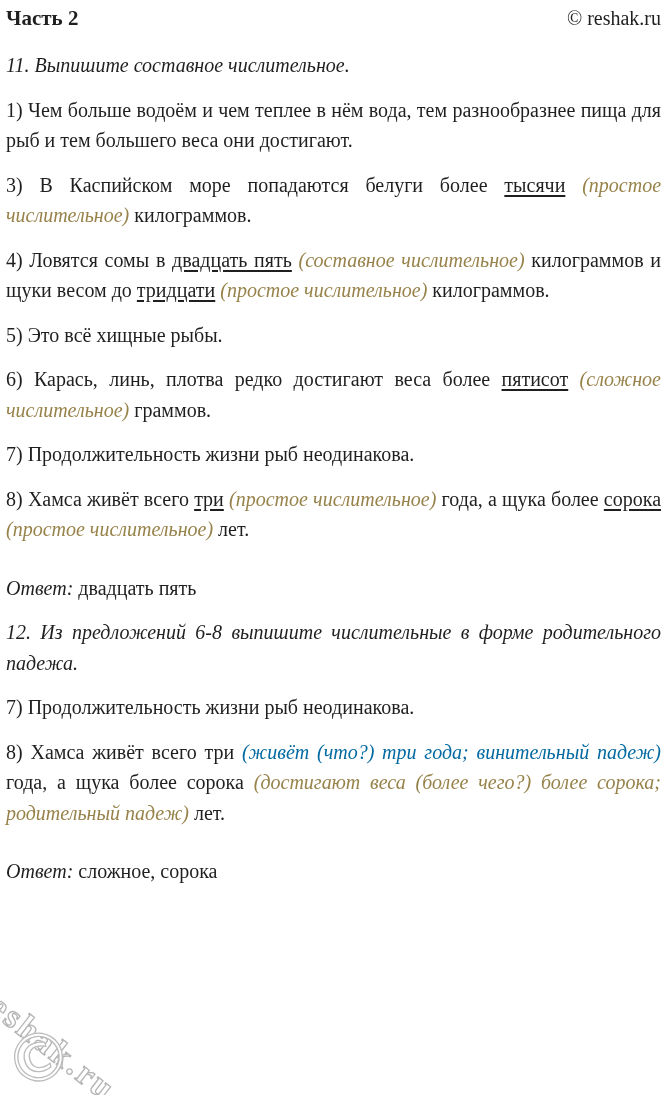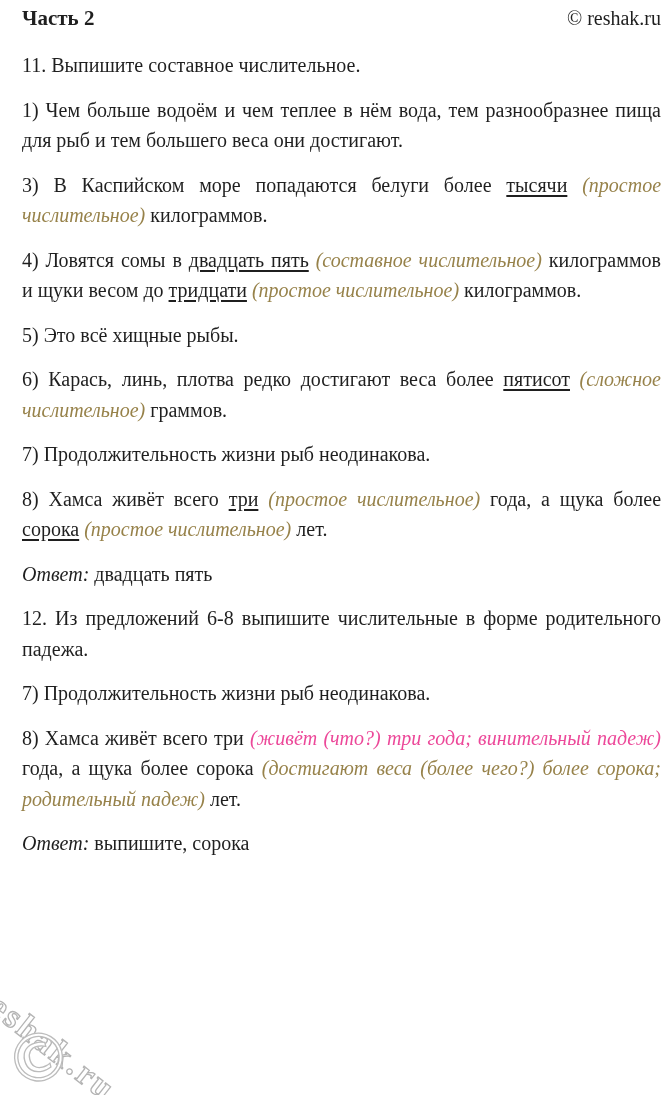--- a/index.html
+++ b/index.html
@@ -12,21 +12,21 @@
     background: #ffffff;
     position: relative;
     overflow: hidden;
     font-family: "Liberation Serif", serif;
     font-size: 20px;
     color: #1f1f1f;
   }
   .page {
     position: relative;
     z-index: 1;
-    padding: 4px 6px 0 22px;
+    padding: 4px 6px 0 6px;
   }
   .header-row {
     display: flex;
     justify-content: space-between;
     align-items: baseline;
     line-height: 28px;
     margin-bottom: 18px;
   }
   .part-title {
     font-weight: 700;
@@ -34,23 +34,25 @@
   }
   .site-copyright {
     font-size: 20px;
   }
   .blocks p {
     margin: 0 0 14px 0;
     line-height: 30.5px;
     text-align: justify;
   }
   .blocks p.heading {
+    font-style: italic;
   }
   .blocks p.answer {
     text-align: left;
+    margin-top: 28px;
   }
   .run-n { }
   .run-i {
     font-style: italic;
   }
   .run-u {
     text-decoration: underline;
     text-decoration-thickness: 2px;
     text-underline-offset: 3px;
   }
@@ -108,16 +110,16 @@
       <p class="paragraph"><span class="run-n">1) Чем больше водоём и чем теплее в нём вода, тем разнообразнее пища для рыб и тем большего веса они достигают.</span></p>
       <p class="paragraph"><span class="run-n">3) В Каспийском море попадаются белуги более </span><span class="run-u">тысячи</span><span class="run-n"> </span><span class="run-a" style="color: rgb(151, 130, 74);">(простое числительное)</span><span class="run-n"> килограммов.</span></p>
       <p class="paragraph"><span class="run-n">4) Ловятся сомы в </span><span class="run-u">двадцать пять</span><span class="run-n"> </span><span class="run-a" style="color: rgb(151, 130, 74);">(составное числительное)</span><span class="run-n"> килограммов и щуки весом до </span><span class="run-u">тридцати</span><span class="run-n"> </span><span class="run-a" style="color: rgb(151, 130, 74);">(простое числительное)</span><span class="run-n"> килограммов.</span></p>
       <p class="paragraph"><span class="run-n">5) Это всё хищные рыбы.</span></p>
       <p class="paragraph"><span class="run-n">6) Карась, линь, плотва редко достигают веса более </span><span class="run-u">пятисот</span><span class="run-n"> </span><span class="run-a" style="color: rgb(151, 130, 74);">(сложное числительное)</span><span class="run-n"> граммов.</span></p>
       <p class="paragraph"><span class="run-n">7) Продолжительность жизни рыб неодинакова.</span></p>
       <p class="paragraph"><span class="run-n">8) Хамса живёт всего </span><span class="run-u">три</span><span class="run-n"> </span><span class="run-a" style="color: rgb(151, 130, 74);">(простое числительное)</span><span class="run-n"> года, а щука более </span><span class="run-u">сорока</span><span class="run-n"> </span><span class="run-a" style="color: rgb(151, 130, 74);">(простое числительное)</span><span class="run-n"> лет.</span></p>
       <p class="answer"><span class="run-i">Ответ:</span><span class="run-n"> двадцать пять</span></p>
       <p class="heading"><span class="run-n">12. Из предложений 6-8 выпишите числительные в форме родительного падежа.</span></p>
       <p class="paragraph"><span class="run-n">7) Продолжительность жизни рыб неодинакова.</span></p>
-      <p class="paragraph"><span class="run-n">8) Хамса живёт всего три </span><span class="run-a" style="color: #ec4899;">(живёт (что?) три года; винительный падеж)</span><span class="run-n"> года, а щука более сорока </span><span class="run-a" style="color: rgb(151, 130, 74);">(достигают веса (более чего?) более сорока; родительный падеж)</span><span class="run-n"> лет.</span></p>
-      <p class="answer"><span class="run-i">Ответ:</span><span class="run-n"> выпишите, сорока</span></p>
+      <p class="paragraph"><span class="run-n">8) Хамса живёт всего три </span><span class="run-a" style="color: #0369a1;">(живёт (что?) три года; винительный падеж)</span><span class="run-n"> года, а щука более сорока </span><span class="run-a" style="color: rgb(151, 130, 74);">(достигают веса (более чего?) более сорока; родительный падеж)</span><span class="run-n"> лет.</span></p>
+      <p class="answer"><span class="run-i">Ответ:</span><span class="run-n"> сложное, сорока</span></p>
     </div>
 </div>
 
 </body></html>

